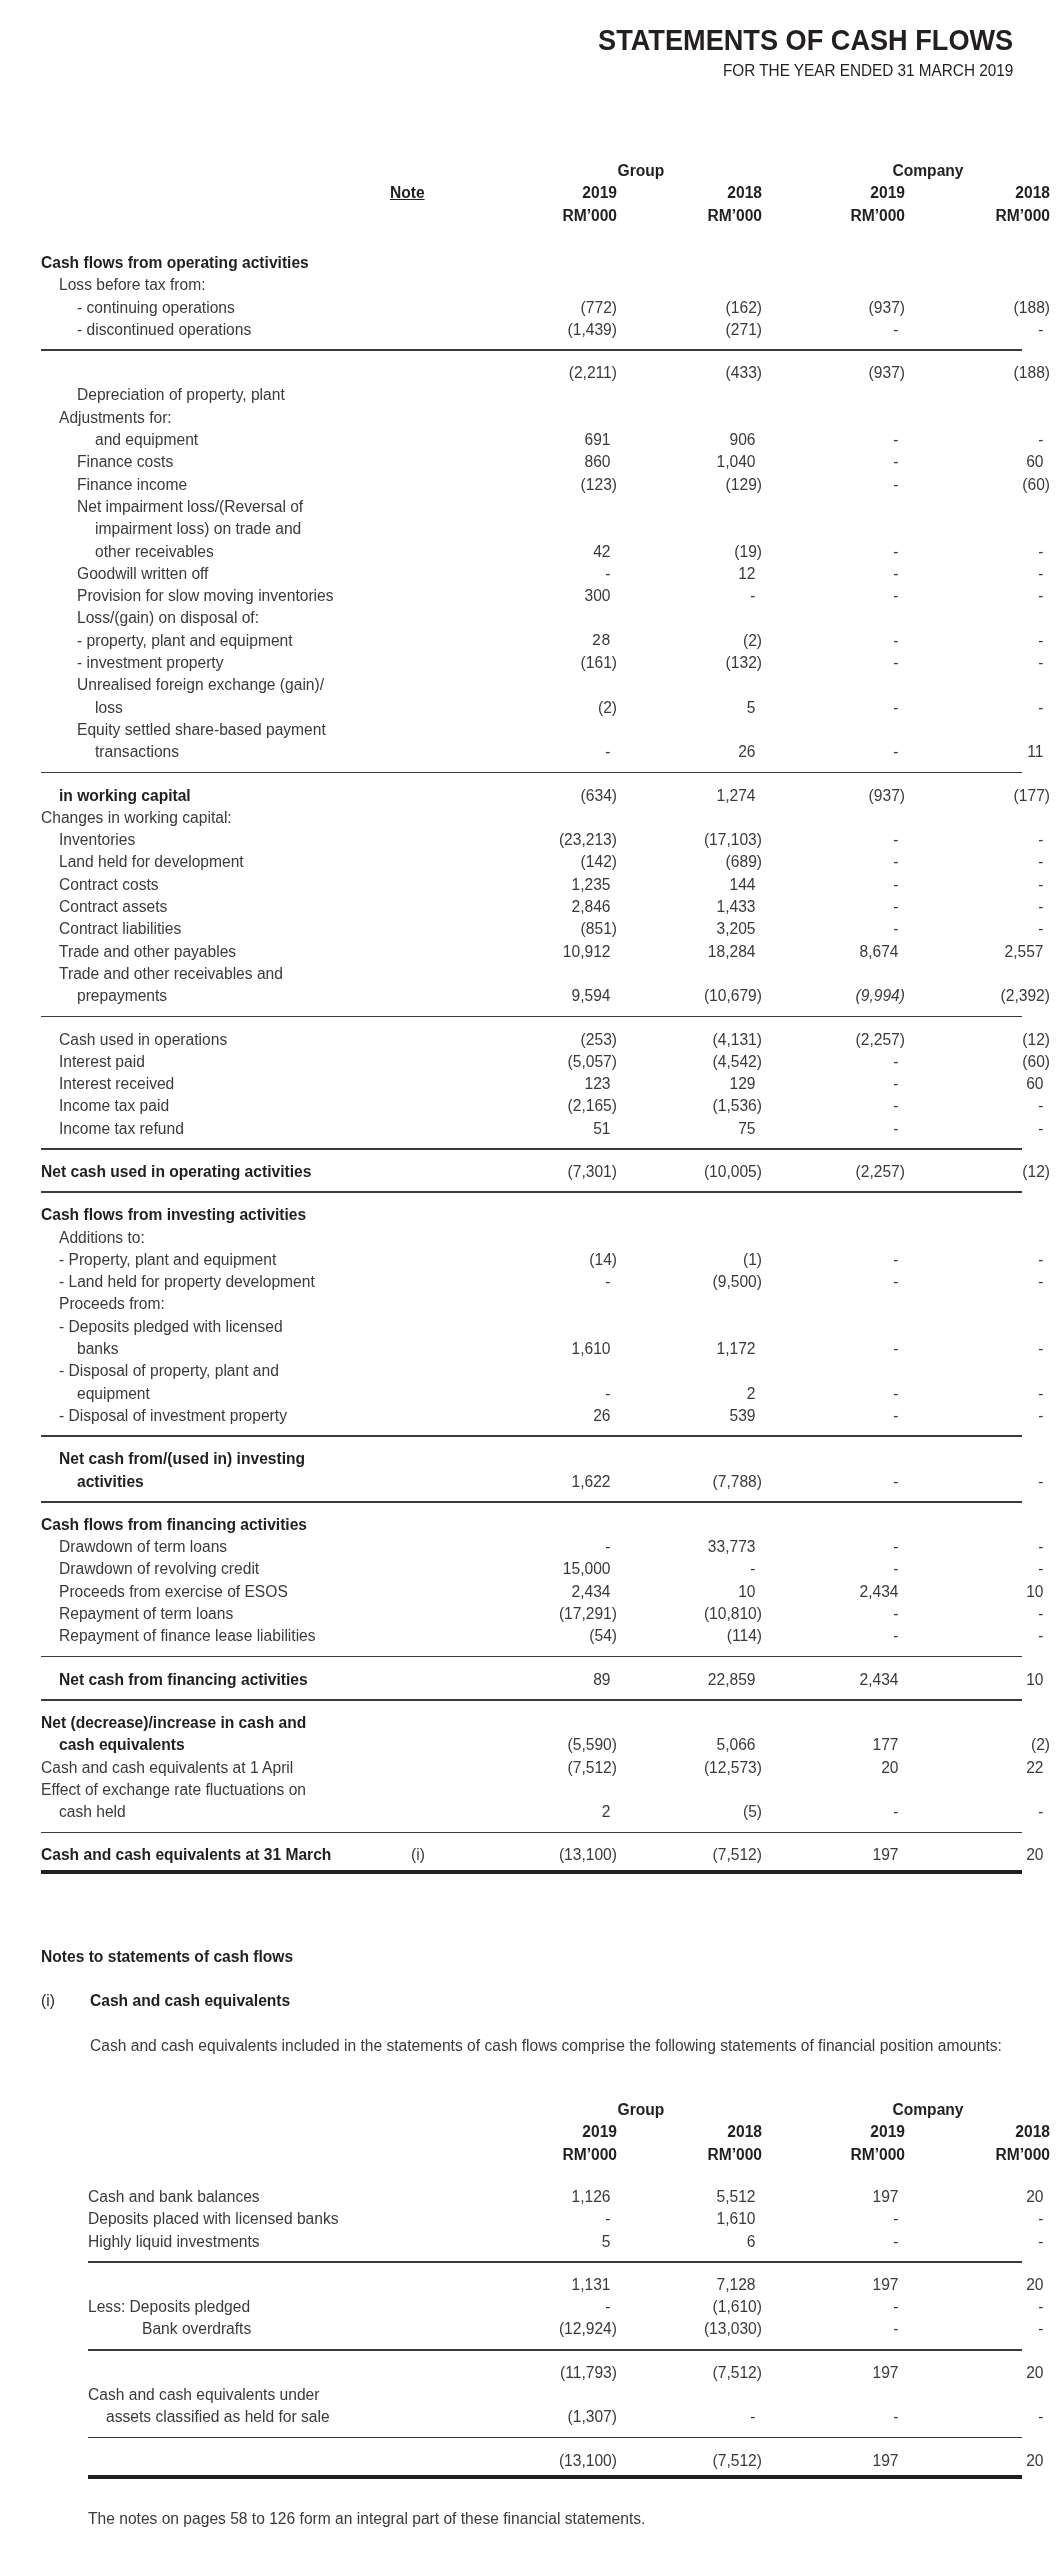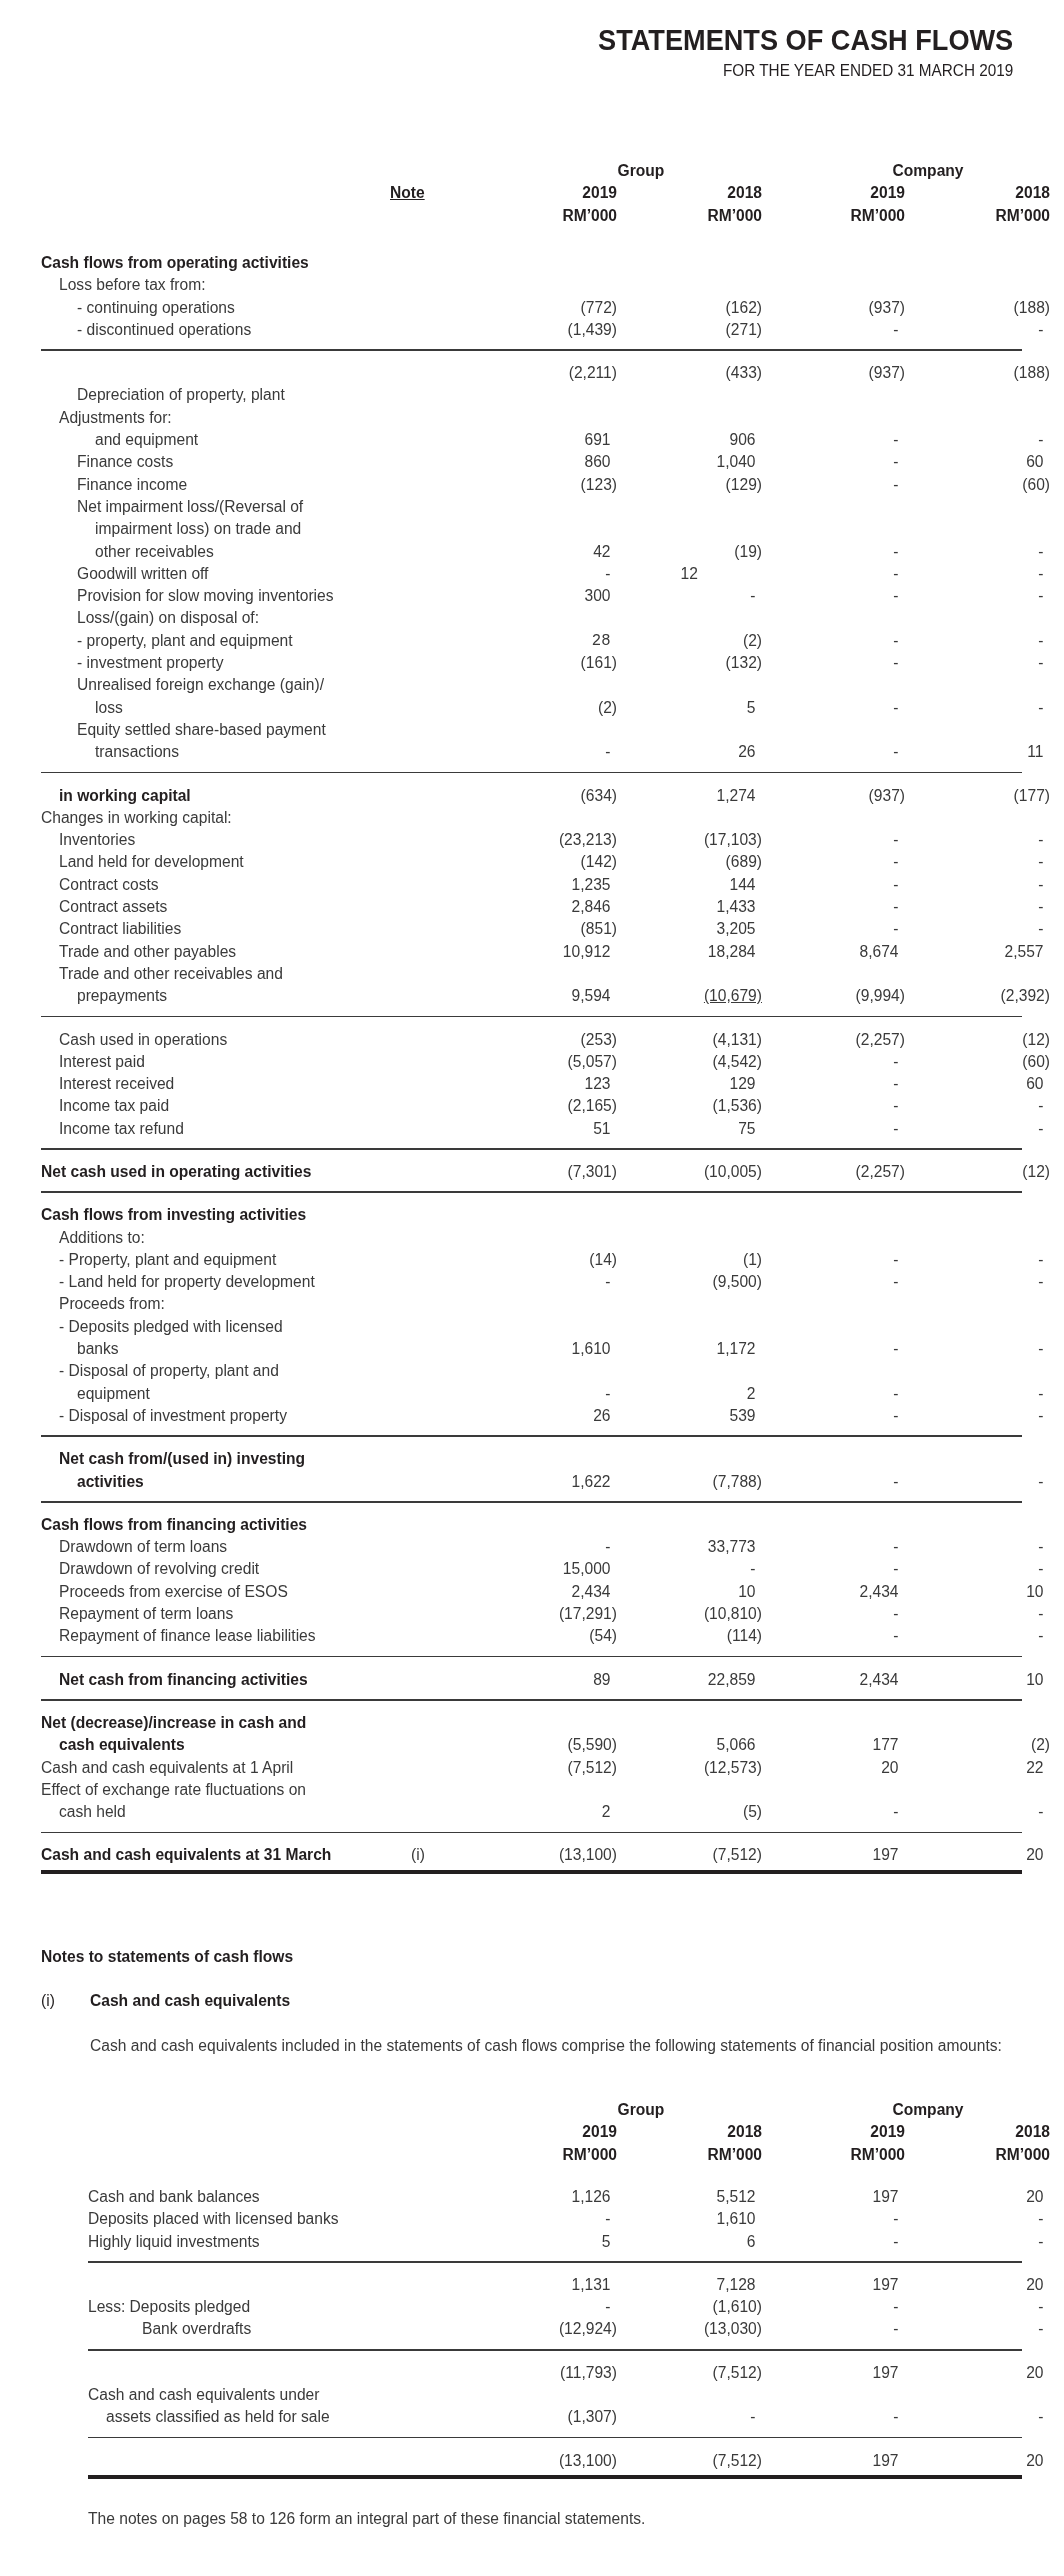--- a/index.html
+++ b/index.html
@@ -126,21 +126,21 @@
     <div class="row">
       <span class="label ind3">other receivables</span>
       <span class="num c0" style="padding-right:6.5px;box-sizing:border-box;">42</span>
       <span class="num c1" style="margin-right:0;box-sizing:border-box;">(19)</span>
       <span class="num c2" style="padding-right:6.5px;box-sizing:border-box;">-</span>
       <span class="num c3" style="padding-right:6.5px;box-sizing:border-box;">-</span>
     </div>
     <div class="row">
       <span class="label ind2">Goodwill written off</span>
       <span class="num c0" style="padding-right:6.5px;box-sizing:border-box;">-</span>
-      <span class="num c1" style="padding-right:6.5px;box-sizing:border-box;text-align:center;">12</span>
+      <span class="num c1" style="padding-right:6.5px;box-sizing:border-box;">12</span>
       <span class="num c2" style="padding-right:6.5px;box-sizing:border-box;">-</span>
       <span class="num c3" style="padding-right:6.5px;box-sizing:border-box;">-</span>
     </div>
     <div class="row">
       <span class="label ind2">Provision for slow moving inventories</span>
       <span class="num c0" style="padding-right:6.5px;box-sizing:border-box;">300</span>
       <span class="num c1" style="padding-right:6.5px;box-sizing:border-box;">-</span>
       <span class="num c2" style="padding-right:6.5px;box-sizing:border-box;">-</span>
       <span class="num c3" style="padding-right:6.5px;box-sizing:border-box;">-</span>
     </div>
@@ -235,22 +235,22 @@
       <span class="num c1" style="padding-right:6.5px;box-sizing:border-box;">18,284</span>
       <span class="num c2" style="padding-right:6.5px;box-sizing:border-box;">8,674</span>
       <span class="num c3" style="padding-right:6.5px;box-sizing:border-box;">2,557</span>
     </div>
     <div class="row">
       <span class="label ind1">Trade and other receivables and</span>
     </div>
     <div class="row">
       <span class="label ind2">prepayments</span>
       <span class="num c0" style="padding-right:6.5px;box-sizing:border-box;">9,594</span>
-      <span class="num c1" style="margin-right:0;box-sizing:border-box;text-decoration:underline;">(10,679)</span>
-      <span class="num c2" style="margin-right:0;box-sizing:border-box;">(9,994)</span>
+      <span class="num c1" style="margin-right:0;box-sizing:border-box;">(10,679)</span>
+      <span class="num c2" style="margin-right:0;box-sizing:border-box;font-style:italic;">(9,994)</span>
       <span class="num c3" style="margin-right:0;box-sizing:border-box;">(2,392)</span>
     </div>
     <div style="position:relative;height:21px;">
       <div class="rule" style="top:8.2px;"></div>
     </div>
     <div class="row">
       <span class="label ind1">Cash used in operations</span>
       <span class="num c0" style="margin-right:0;box-sizing:border-box;">(253)</span>
       <span class="num c1" style="margin-right:0;box-sizing:border-box;">(4,131)</span>
       <span class="num c2" style="margin-right:0;box-sizing:border-box;">(2,257)</span>

